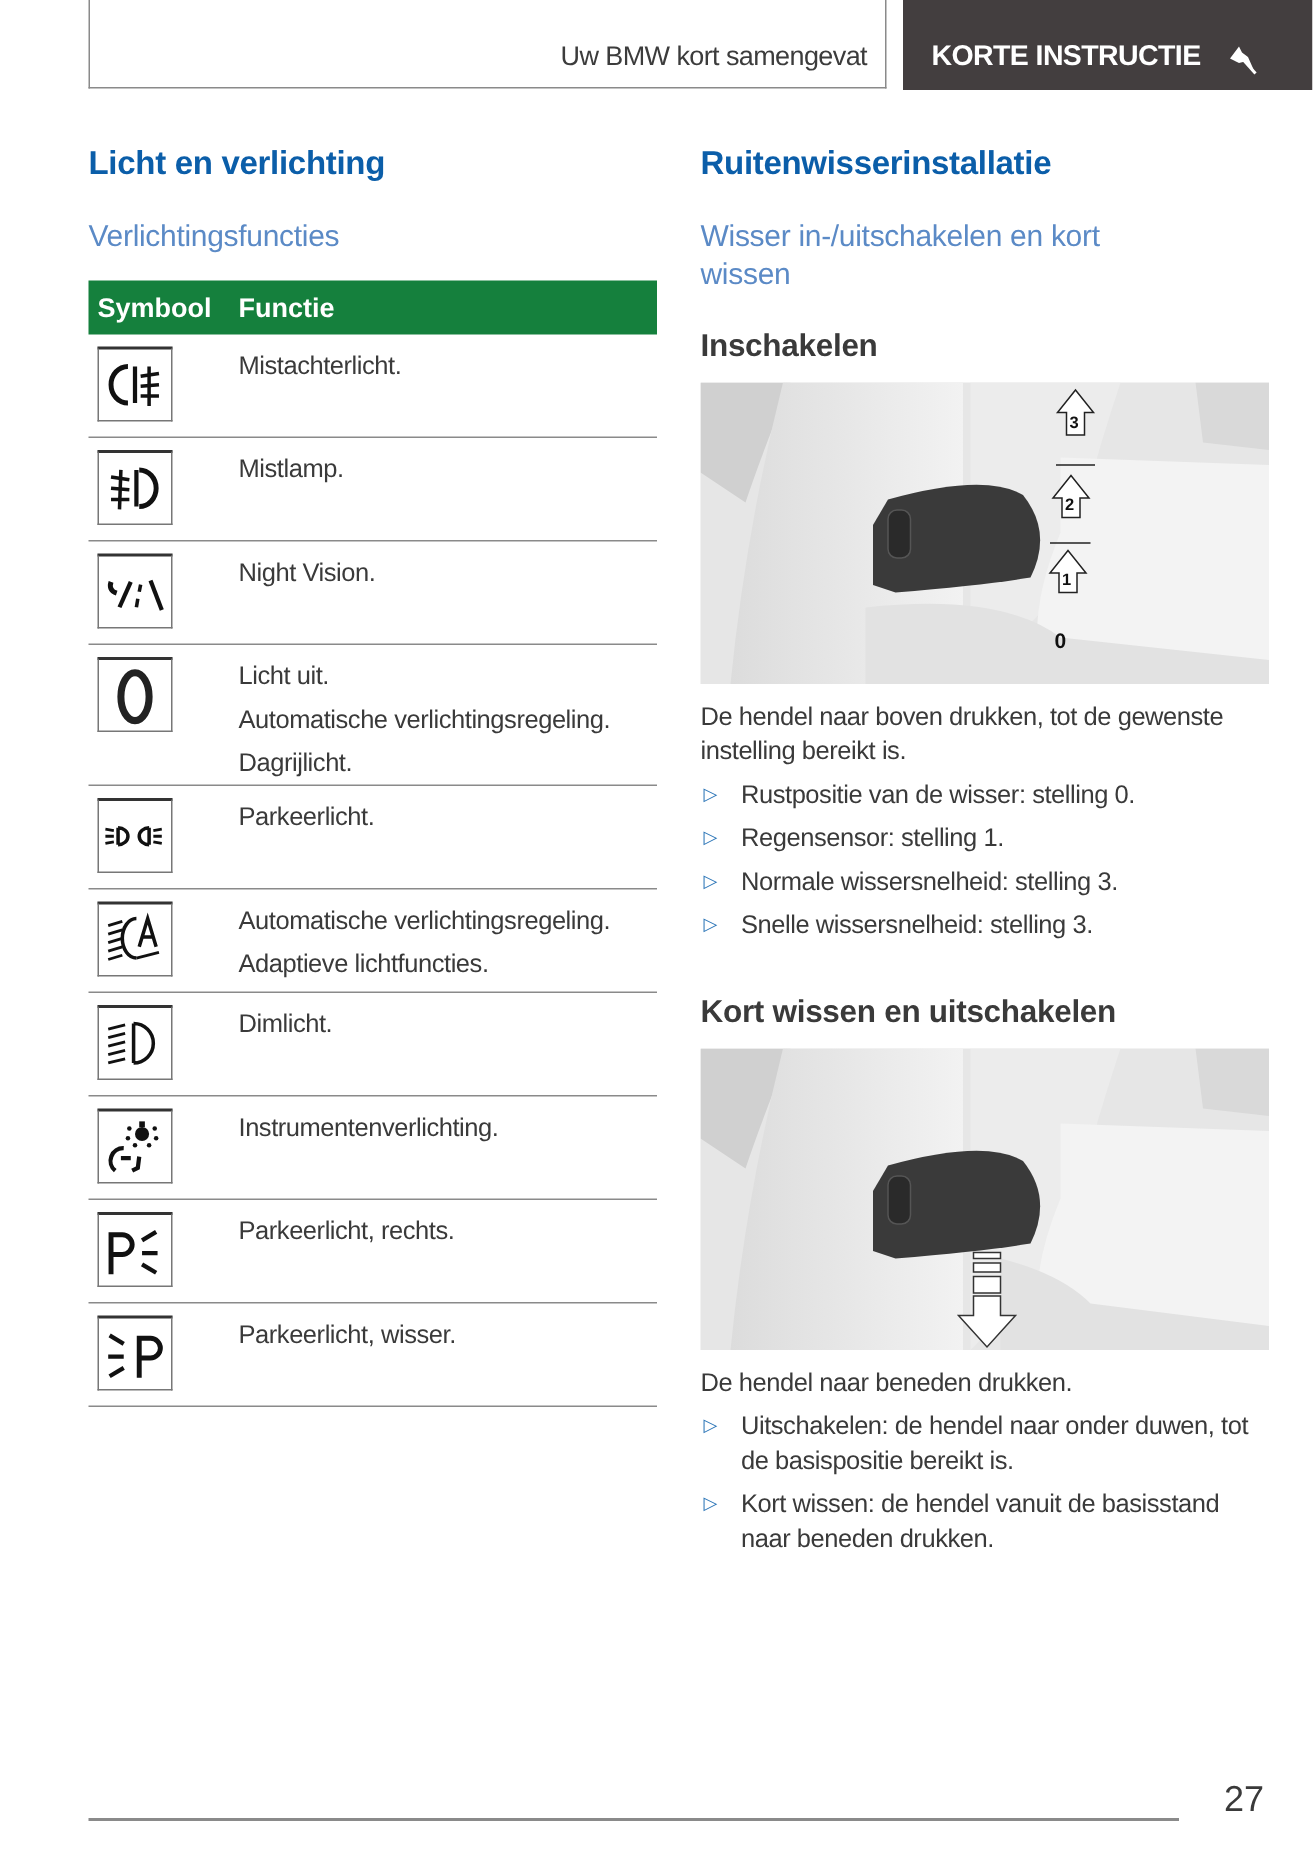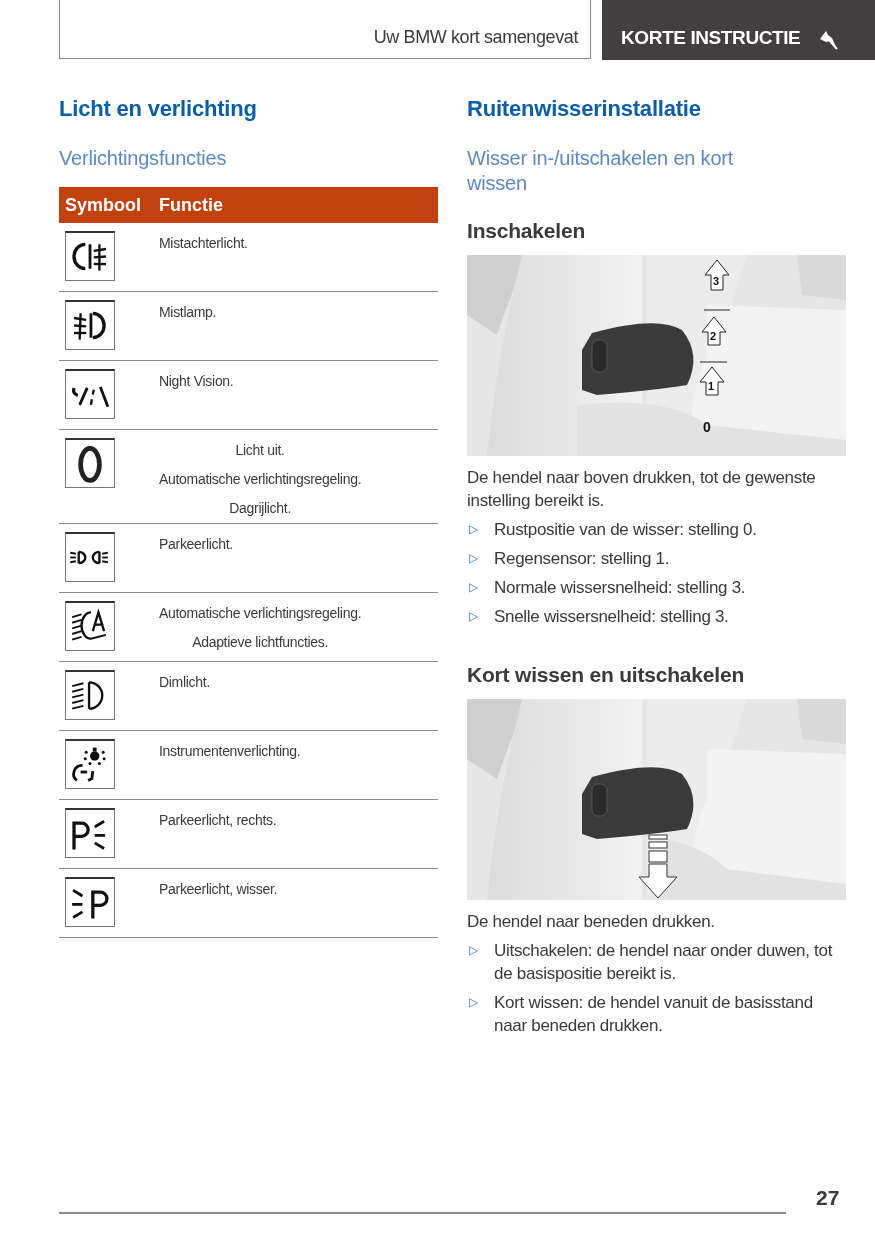--- a/index.html
+++ b/index.html
@@ -13,40 +13,40 @@
     .hdr-tab-label { position: absolute; left: 19px; top: 27px; font-size: 19px; font-weight: bold; letter-spacing: -0.4px; text-align: center; }
     .hdr-tab-icon { position: absolute; left: 214px; top: 27px; width: 24px; height: 24px; }
 
     
     .h1 { position: absolute; font-size: 22px; font-weight: bold; color: #0b5ea9; letter-spacing: -0.2px; }
     .h2 { position: absolute; font-size: 20px; font-weight: normal; color: #5b8ac6; line-height: 25px; letter-spacing: -0.2px; }
     .h3 { position: absolute; font-size: 21px; font-weight: bold; color: #3a3a3a; letter-spacing: -0.2px; }
 
     
     .tbl { position: absolute; left: 59px; top: 187px; width: 379px; }
-    .tbl-head { height: 36px; background: #c2410c; color: #fff; font-weight: bold; font-size: 18px; display: flex; align-items: center; }
+    .tbl-head { height: 36px; background: #15803d; color: #fff; font-weight: bold; font-size: 18px; display: flex; align-items: center; }
     .tbl-head .c1 { width: 100px; padding-left: 6px; }
     .tbl-head .c2 { padding-left: 0; }
     .tbl-row { position: relative; border-bottom: 1px solid #8a8a8a; }
     .sym { position: absolute; left: 6px; top: 8px; width: 50px; height: 50px; border: 1px solid #777; border-top: 2px solid #333; background: #fff; }
     .sym svg { width: 100%; height: 100%; display: block; }
-    .fn { position: absolute; left: 100px; top: 6px; font-size: 14px; color: #3a3a3a; letter-spacing: -0.3px; text-align: center; }
+    .fn { position: absolute; left: 100px; top: 6px; font-size: 17px; color: #3a3a3a; letter-spacing: -0.3px; }
     .fn div { line-height: 29px; }
 
     
     .photo { position: absolute; left: 467px; width: 379px; height: 201px; overflow: hidden; background: #e9e9e9; }
     .photo svg { width: 100%; height: 100%; display: block; }
     .para { position: absolute; left: 467px; width: 380px; font-size: 17px; line-height: 23px; color: #3a3a3a; letter-spacing: -0.3px; }
     .blist { position: absolute; left: 467px; width: 380px; list-style: none; }
     .blist li { position: relative; padding-left: 27px; font-size: 17px; line-height: 23px; color: #3a3a3a; margin-bottom: 6px; letter-spacing: -0.3px; }
     .blist li .tri { position: absolute; left: 2px; top: 0; color: #2e77b8; font-size: 12px; }
 
     
     .foot-line { position: absolute; left: 59px; top: 1212px; width: 727px; height: 2px; background: #8a8a8a; }
-    .page-num { position: absolute; left: 816px; top: 1186px; font-size: 21px; font-weight: bold; color: #3a3a3a; }
+    .page-num { position: absolute; left: 816px; top: 1186px; font-size: 24px; font-weight: normal; color: #3a3a3a; }
   </style>
 </head>
 <body>
 
 <div class="hdr-box">
   <span class="hdr-sub">Uw BMW kort samengevat</span>
 </div>
 <div class="hdr-tab">
   <span class="hdr-tab-label">KORTE INSTRUCTIE</span>
   <span class="hdr-tab-icon">

